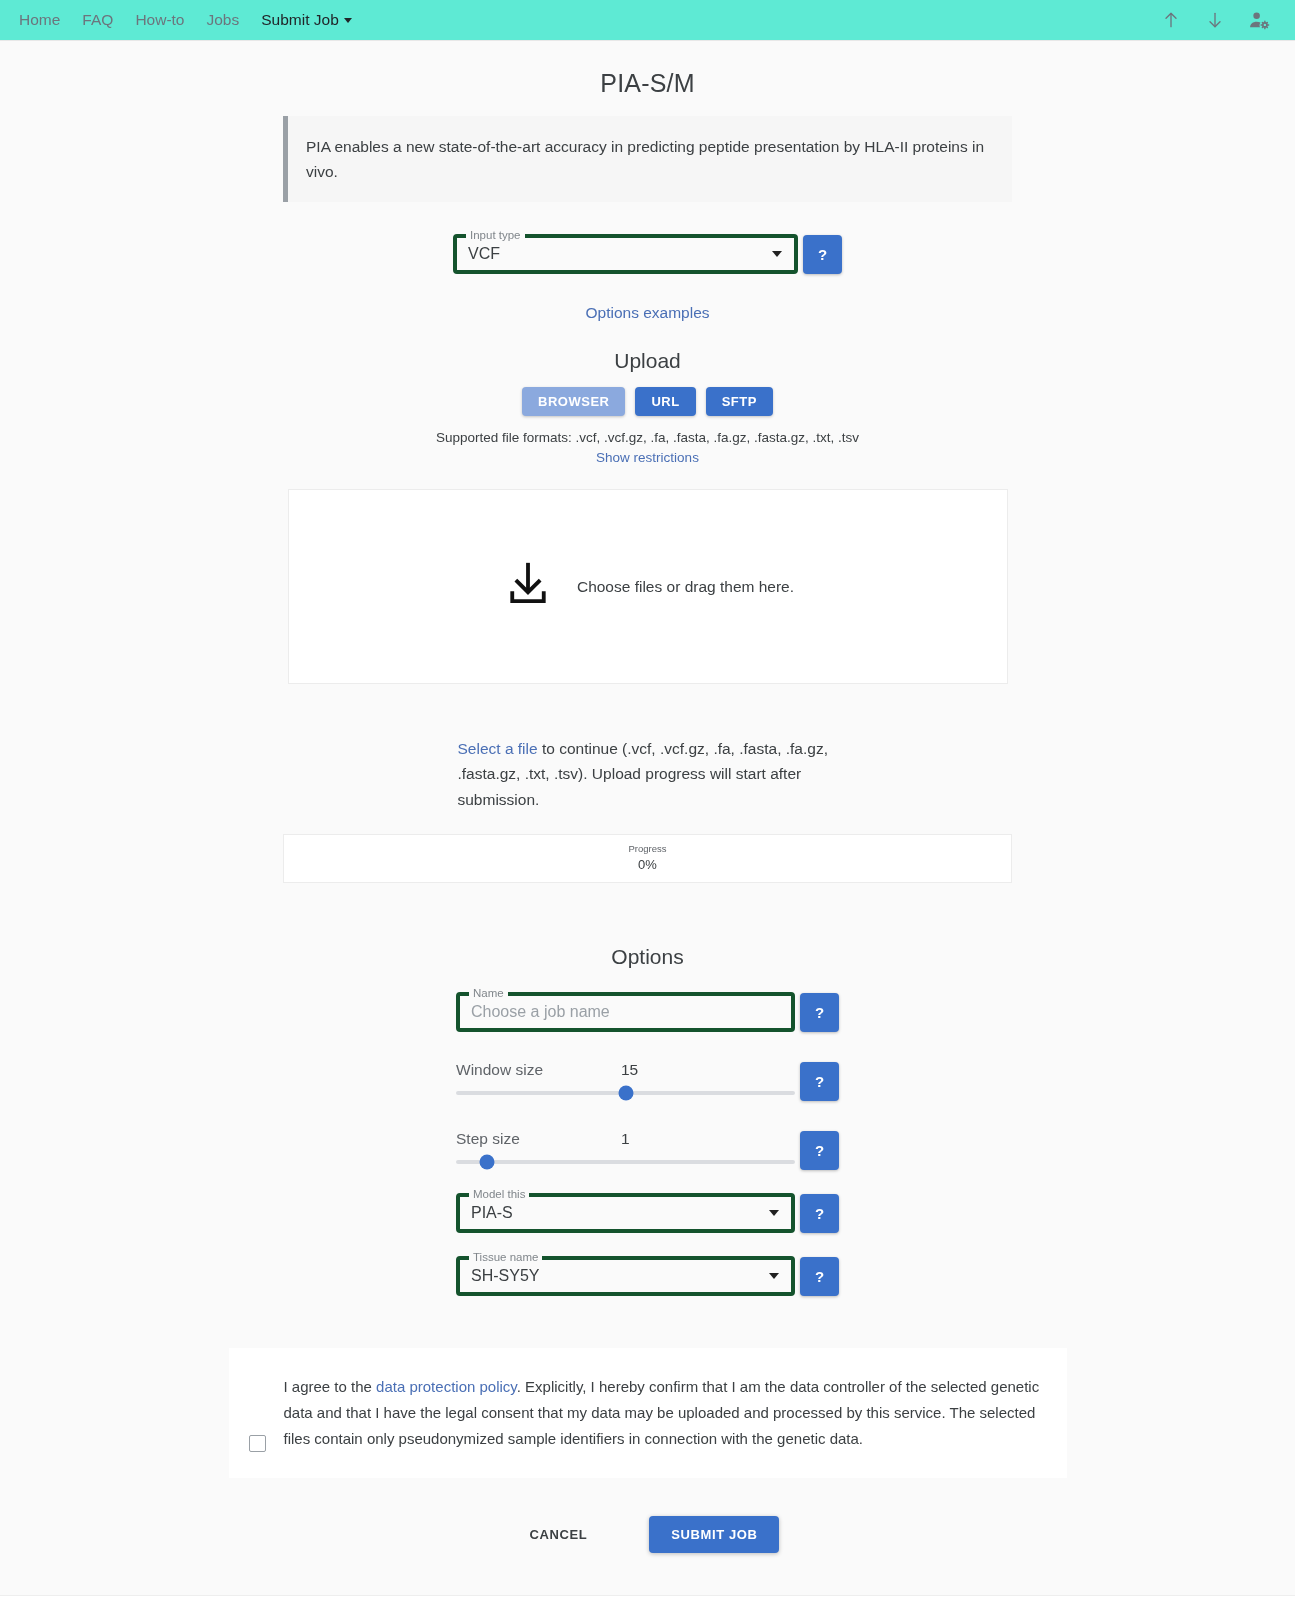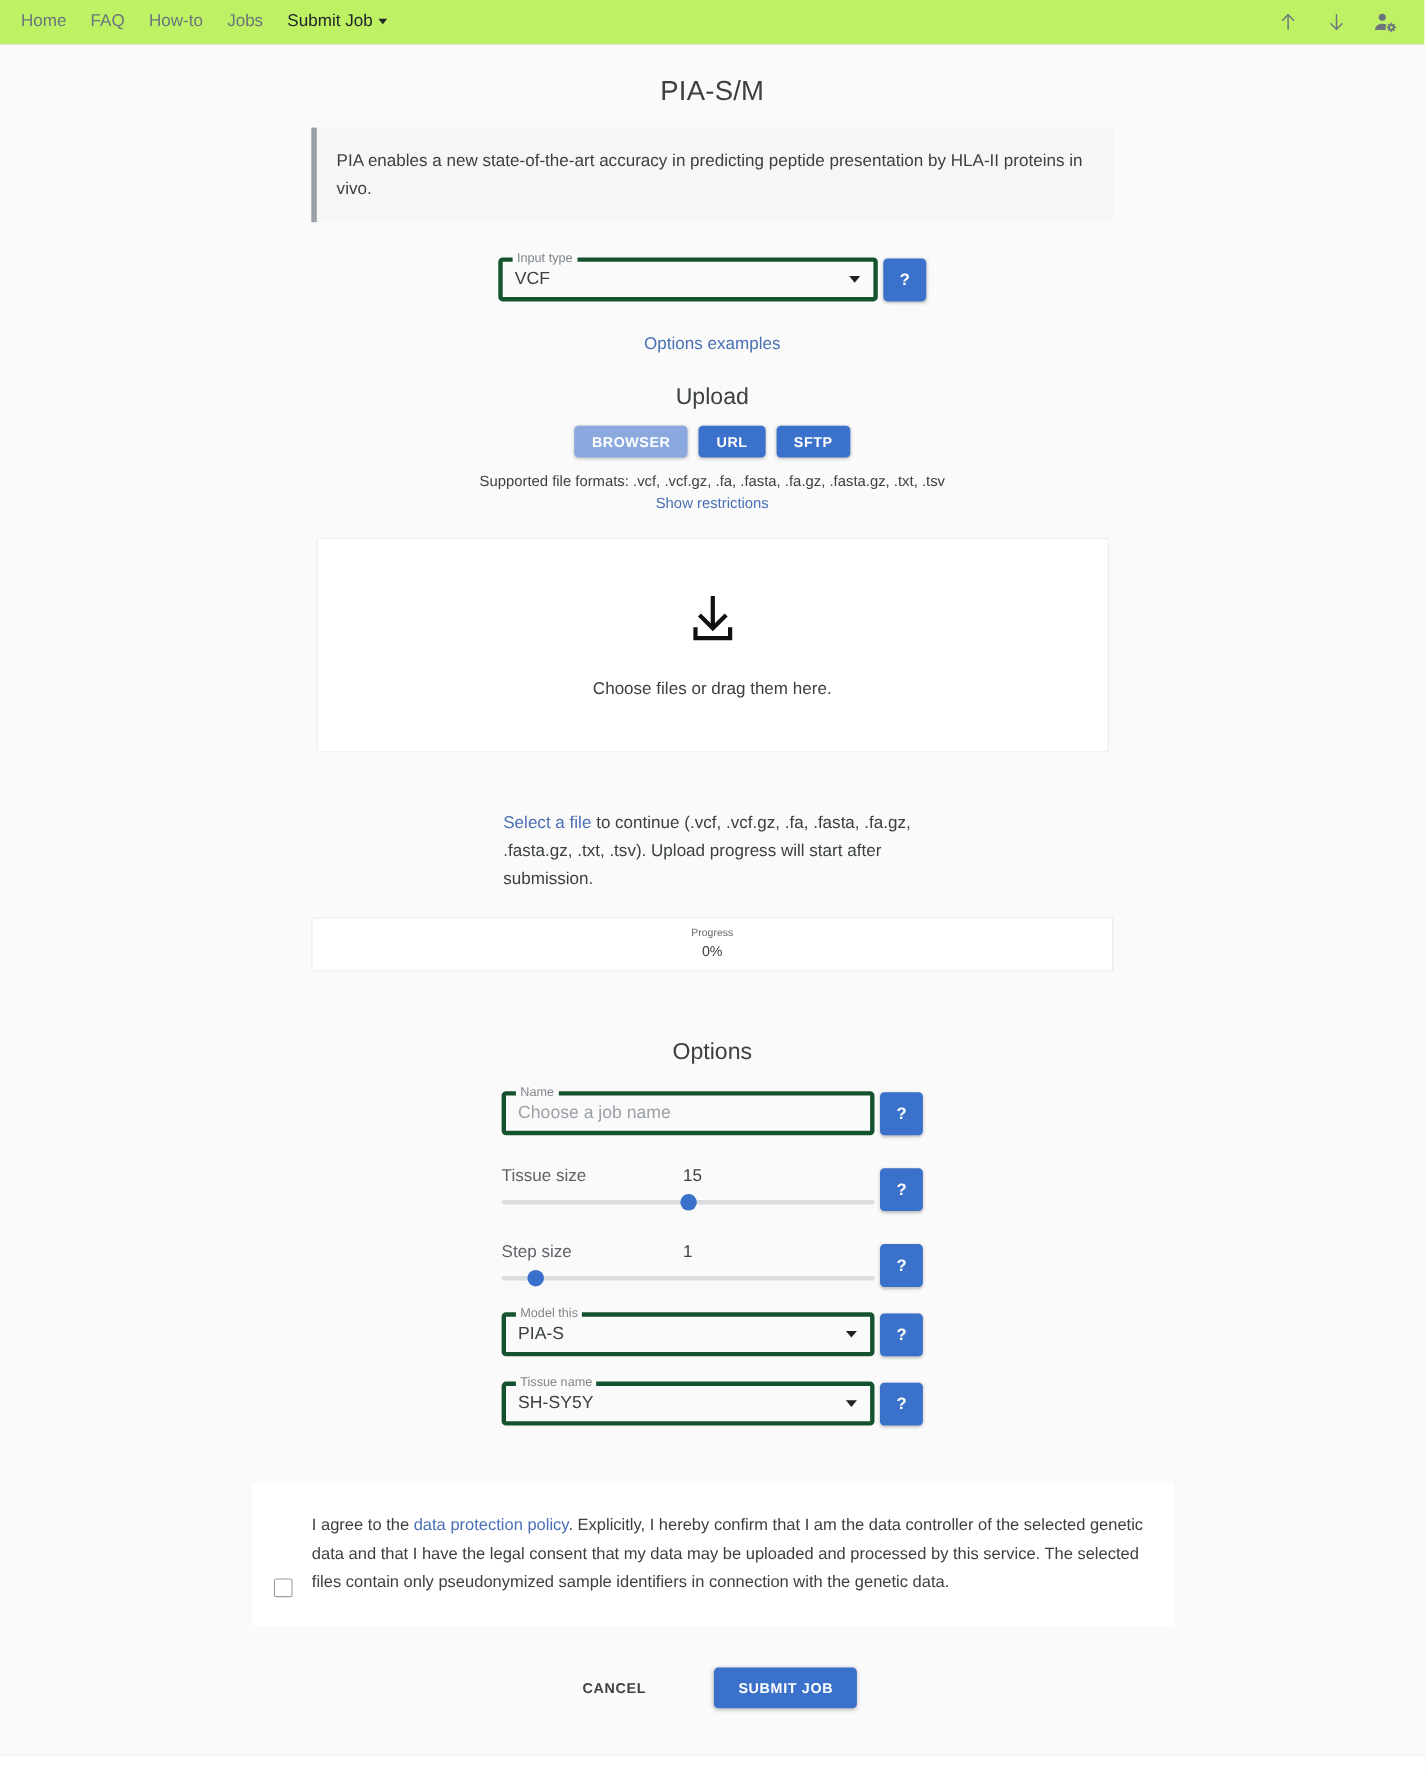--- a/index.html
+++ b/index.html
@@ -9,21 +9,21 @@
     height: 1613px;
     background: #fafafa;
     font-family: "Liberation Sans", sans-serif;
     color: #3c4043;
     overflow: hidden;
   }
 
   
   .navbar {
     height: 41px;
-    background: #bef264;
+    background: #5eead4;
     border-bottom: 1px solid #e8e8e8;
     display: flex;
     align-items: center;
     padding: 0 14px 0 8px;
   }
   .nav-left { display: flex; align-items: center; gap: 0px; }
   .nav-link {
     font-size: 15.5px;
     color: #6c757d;
     padding: 4px 11px;
@@ -162,21 +162,21 @@
   }
   .restrict { text-align: center; font-size: 13.5px; margin-top: 5px; }
 
   .dropzone {
     margin: 24px auto 0 auto;
     width: 720px;
     height: 195px;
     background: #ffffff;
     border: 1px solid #ececec;
     display: flex;
-    flex-direction: column;
+    flex-direction: row;
     align-items: center;
     justify-content: center;
     gap: 22px;
     cursor: pointer;
   }
   .dropzone .dz-text { font-size: 15.5px; color: #3c4043; }
 
   .hint {
     width: 380px;
     margin: 52px auto 0 auto;
@@ -395,21 +395,21 @@
       <div class="outlined">
         <span class="legend">Name</span>
         <span class="value placeholder">Choose a job name</span>
       </div>
       <button class="help-btn">?</button>
     </div>
 
     <div class="slider-row">
       <div class="slider-group">
         <div class="slider-head">
-          <span class="s-label">Tissue size</span>
+          <span class="s-label">Window size</span>
           <span class="s-val">15</span>
         </div>
         <div class="slider-track">
           <div class="slider-thumb" id="ws-thumb" style="left: 50%;"></div>
         </div>
       </div>
       <button class="help-btn">?</button>
     </div>
 
     <div class="slider-row">

